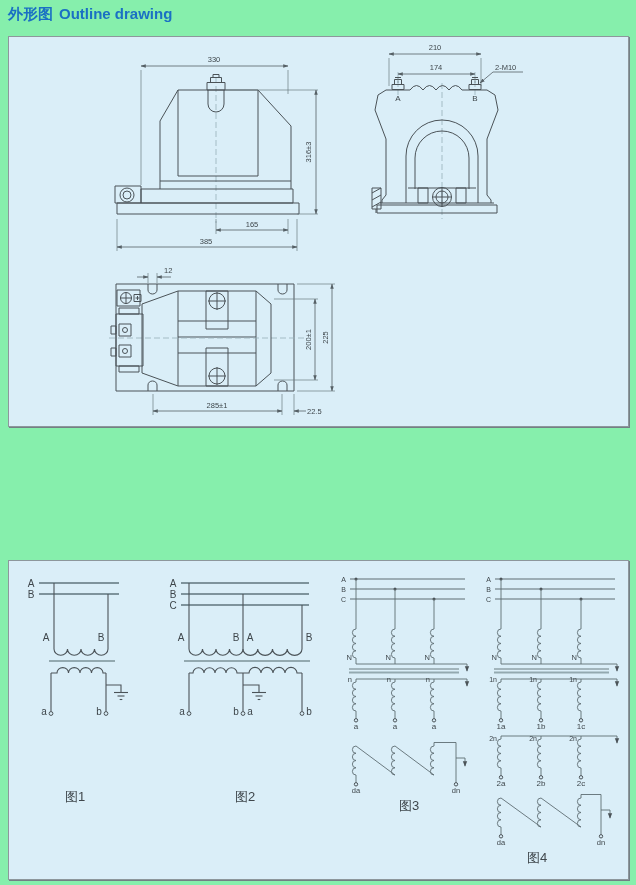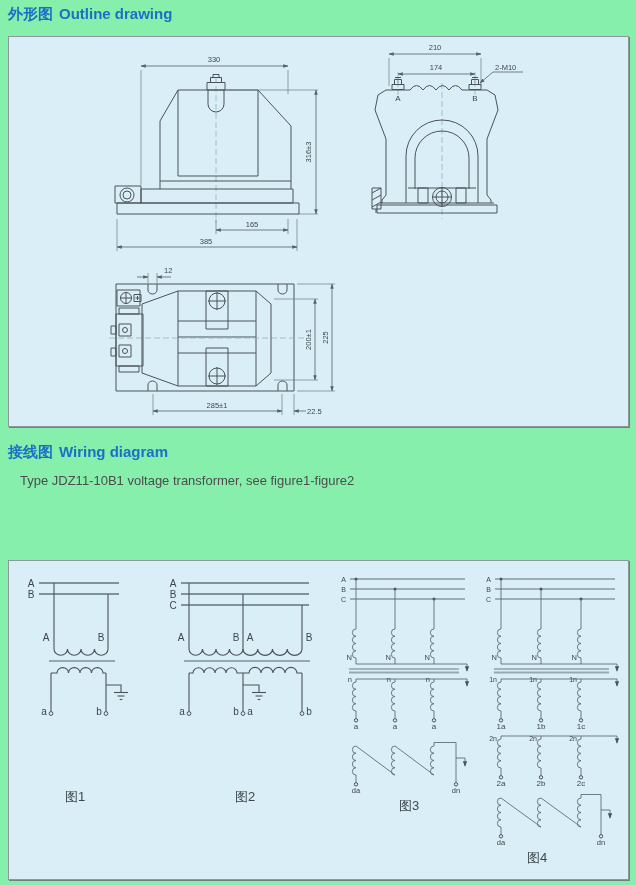--- a/index.html
+++ b/index.html
@@ -201,26 +201,22 @@
         <line class="dim" x1="144" y1="374" x2="273" y2="374" marker-start="url(#dimarr)" marker-end="url(#dimarr)"></line>
         <text class="t75" x="208" y="370.5" text-anchor="middle">285±1</text>
 
         <line class="ext" x1="285" y1="357" x2="285" y2="378"></line>
         <line class="dim" x1="297" y1="374" x2="285" y2="374" marker-end="url(#dimarr)"></line>
         <text class="t75" x="298" y="377" text-anchor="start">22.5</text>
       </g>
     </svg>
   </div>
 
-  <div class="heading" id="heading2">
-    <span>接线图</span><span class="en">Wiring diagram</span>
-  </div>
 
   <div class="notes">
-    <div>Type JDZ11-10B1 voltage transformer, see figure1-figure2</div>
   </div>
 
   <div class="panel" id="panel-wiring">
     <svg width="619" height="318" viewBox="0 0 619 318">
       <defs>
         <marker id="warr" viewBox="0 0 8 8" refX="7" refY="4" markerWidth="6" markerHeight="6" orient="auto">
           <path d="M0,0.8 L8,4 L0,7.2 z" fill="#4b5358"></path>
         </marker>
       </defs>
 

